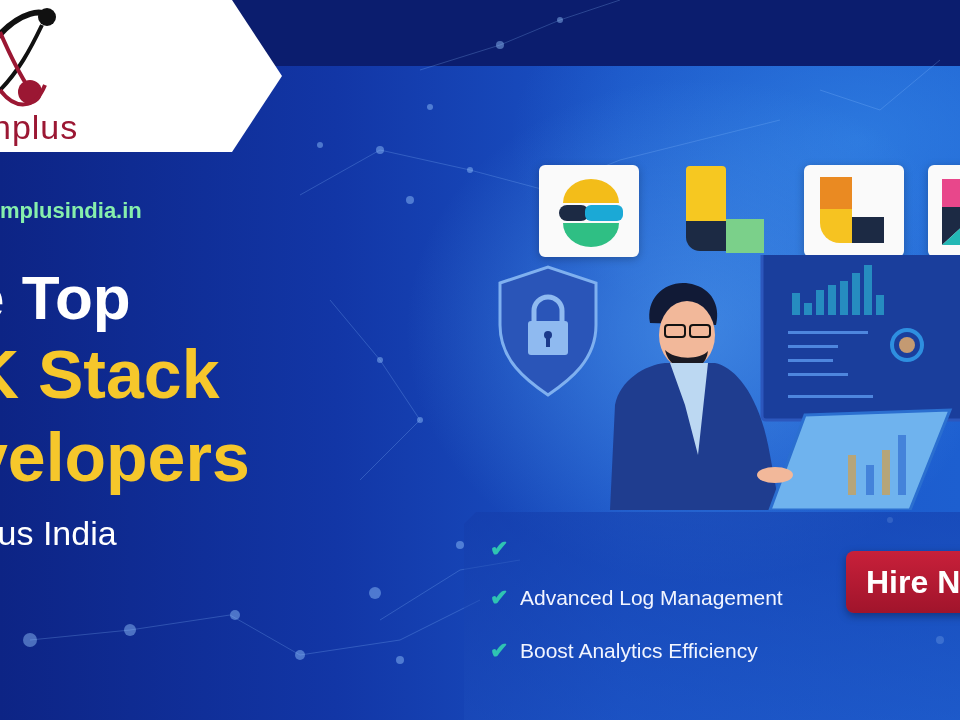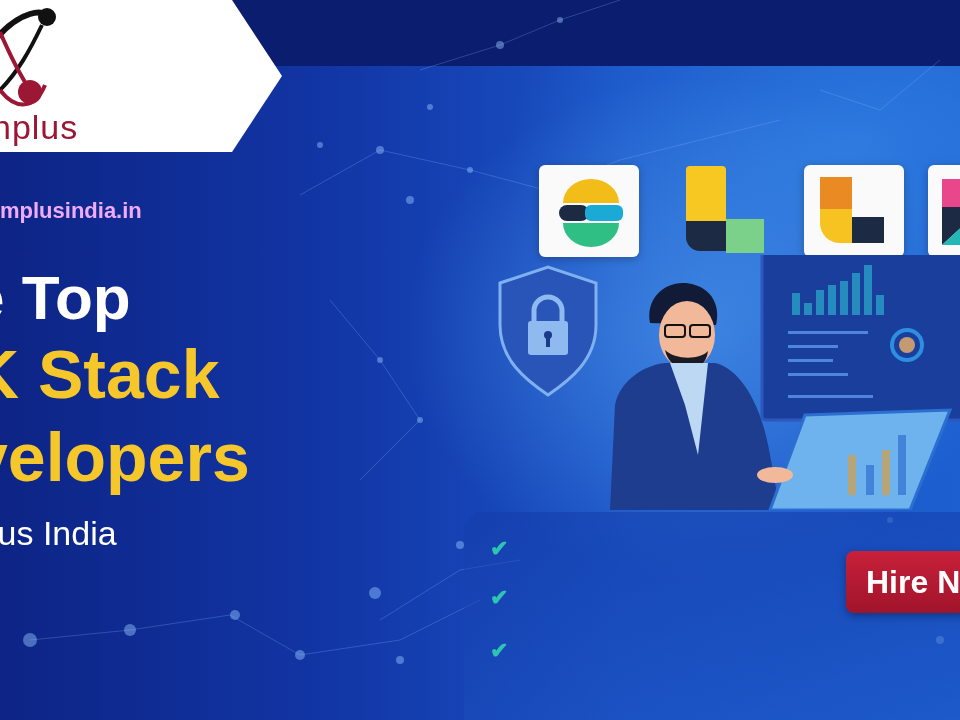--- a/index.html
+++ b/index.html
@@ -9,21 +9,21 @@
   .bg{position:absolute;inset:0;
     background:
       radial-gradient(ellipse 420px 360px at 700px 330px, rgba(90,170,245,0.55), rgba(40,110,220,0) 70%),
       radial-gradient(ellipse 500px 300px at 860px 140px, rgba(60,150,240,0.5), rgba(0,0,0,0) 70%),
       linear-gradient(90deg,#0d2485 0%,#1236a6 35%,#1a53c6 65%,#1d5fd0 100%);}
   .topband{position:absolute;left:0;top:0;width:960px;height:66px;background:#0b1d6e;}
   .network{position:absolute;inset:0;}
   .logo-plate{position:absolute;left:0;top:0;width:282px;height:152px;}
   .logo-text{position:absolute;left:-8px;top:108px;font-family:"Liberation Sans",sans-serif;
     font-size:34px;color:#9b1733;letter-spacing:1px;}
-  .site{position:absolute;left:0;top:198px;color:#f0abfc;font-size:22px;font-weight:bold;
+  .site{position:absolute;left:0;top:198px;color:#86efac;font-size:22px;font-weight:bold;
     font-family:"Liberation Sans",sans-serif;}
   .h1{position:absolute;left:-30px;font-family:"Liberation Sans",sans-serif;font-weight:bold;white-space:nowrap;}
   .h1.white{top:262px;color:#ffffff;font-size:62px;}
   .h1.yellow1{top:335px;color:#f6c72b;font-size:68px;}
   .h1.yellow2{top:418px;color:#f6c72b;font-size:68px;}
   .sub{position:absolute;left:-10px;top:514px;color:#fff;font-size:34px;font-family:"Liberation Sans",sans-serif;}
   .tile{position:absolute;width:100px;height:92px;background:#fafafa;border-radius:6px;
     box-shadow:0 2px 8px rgba(0,0,0,0.25);}
   .illus{position:absolute;left:470px;top:255px;width:490px;height:255px;}
   .panel{position:absolute;left:464px;top:512px;width:496px;height:208px;
@@ -168,18 +168,20 @@
     </g>
   <ellipse cx="305" cy="220" rx="18" ry="8" fill="#f2b89a"></ellipse>
 </svg>
 
 <div class="panel"></div>
 <div class="feature" style="top:536px;">
   <span class="check">✔</span>
 </div>
 <div class="feature" style="top:585px;">
   <span class="check">✔</span>
+  <span>Advanced Log Management</span>
 </div>
 <div class="feature" style="top:638px;">
   <span class="check">✔</span>
+  <span>Boost Analytics Efficiency</span>
 </div>
 
 <div class="hire">Hire N</div>
 
 </body></html>

